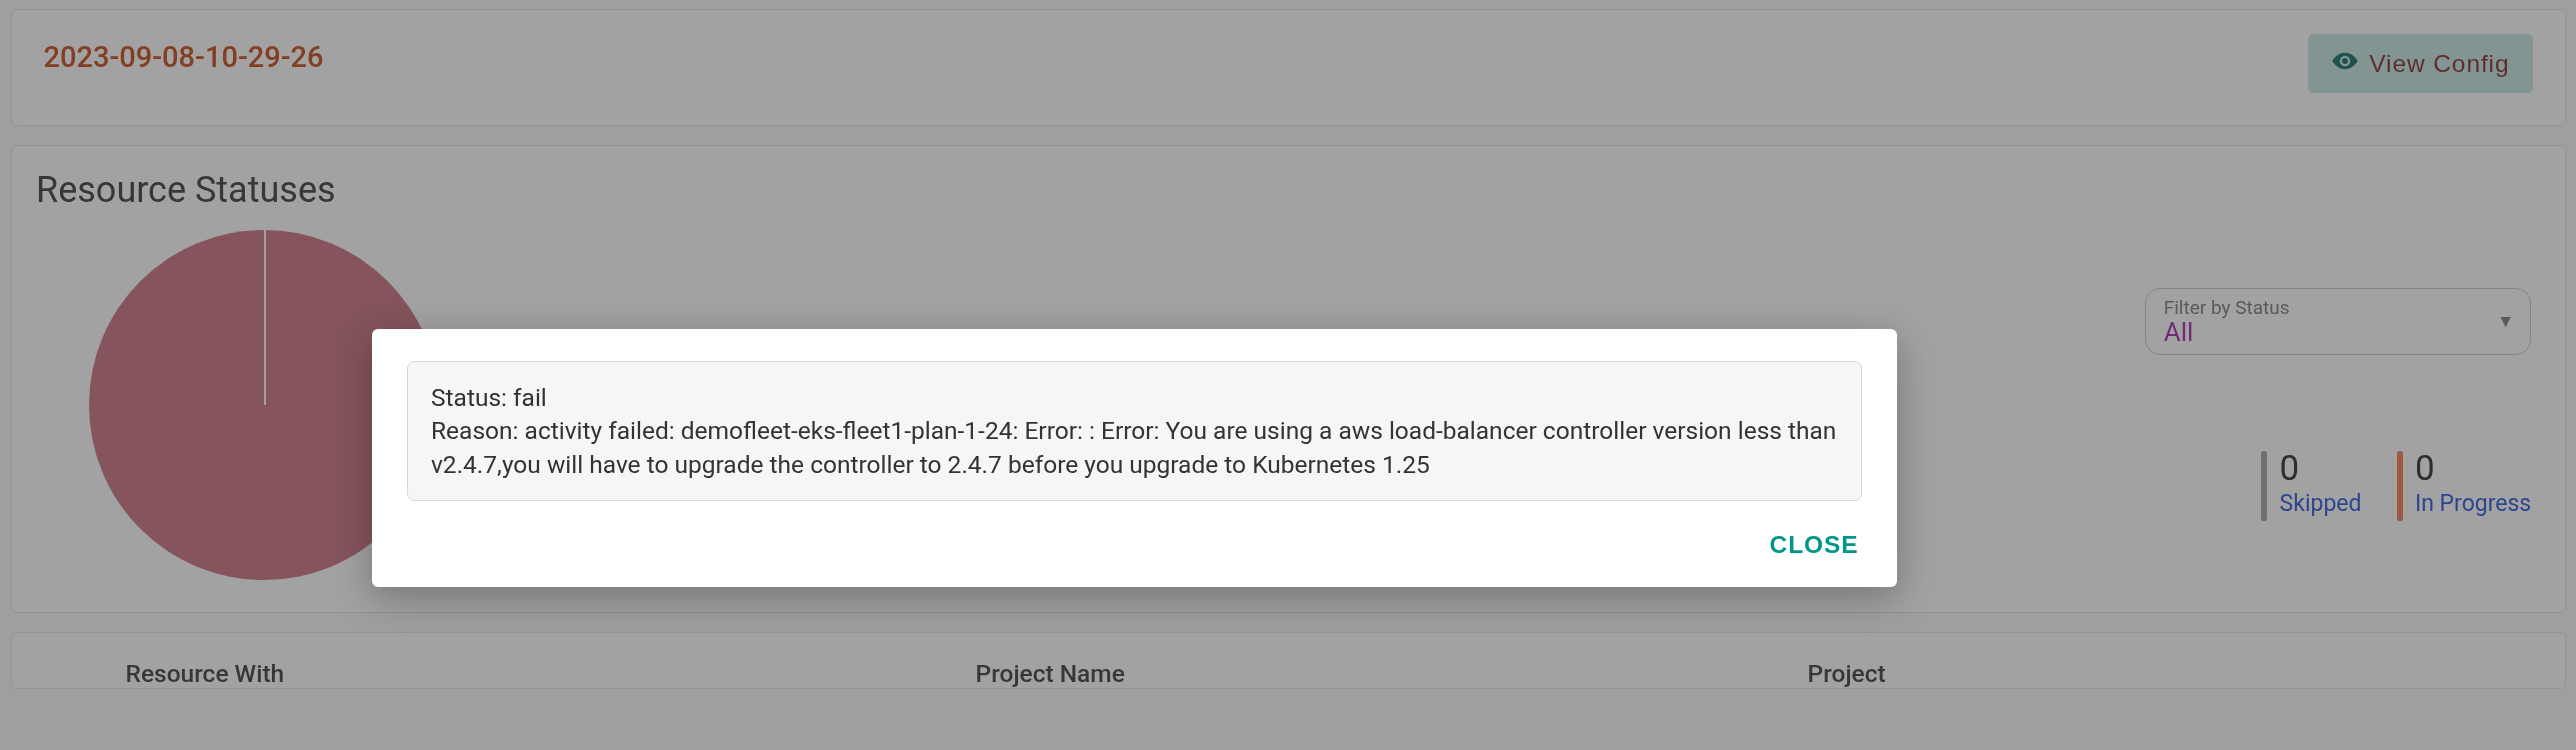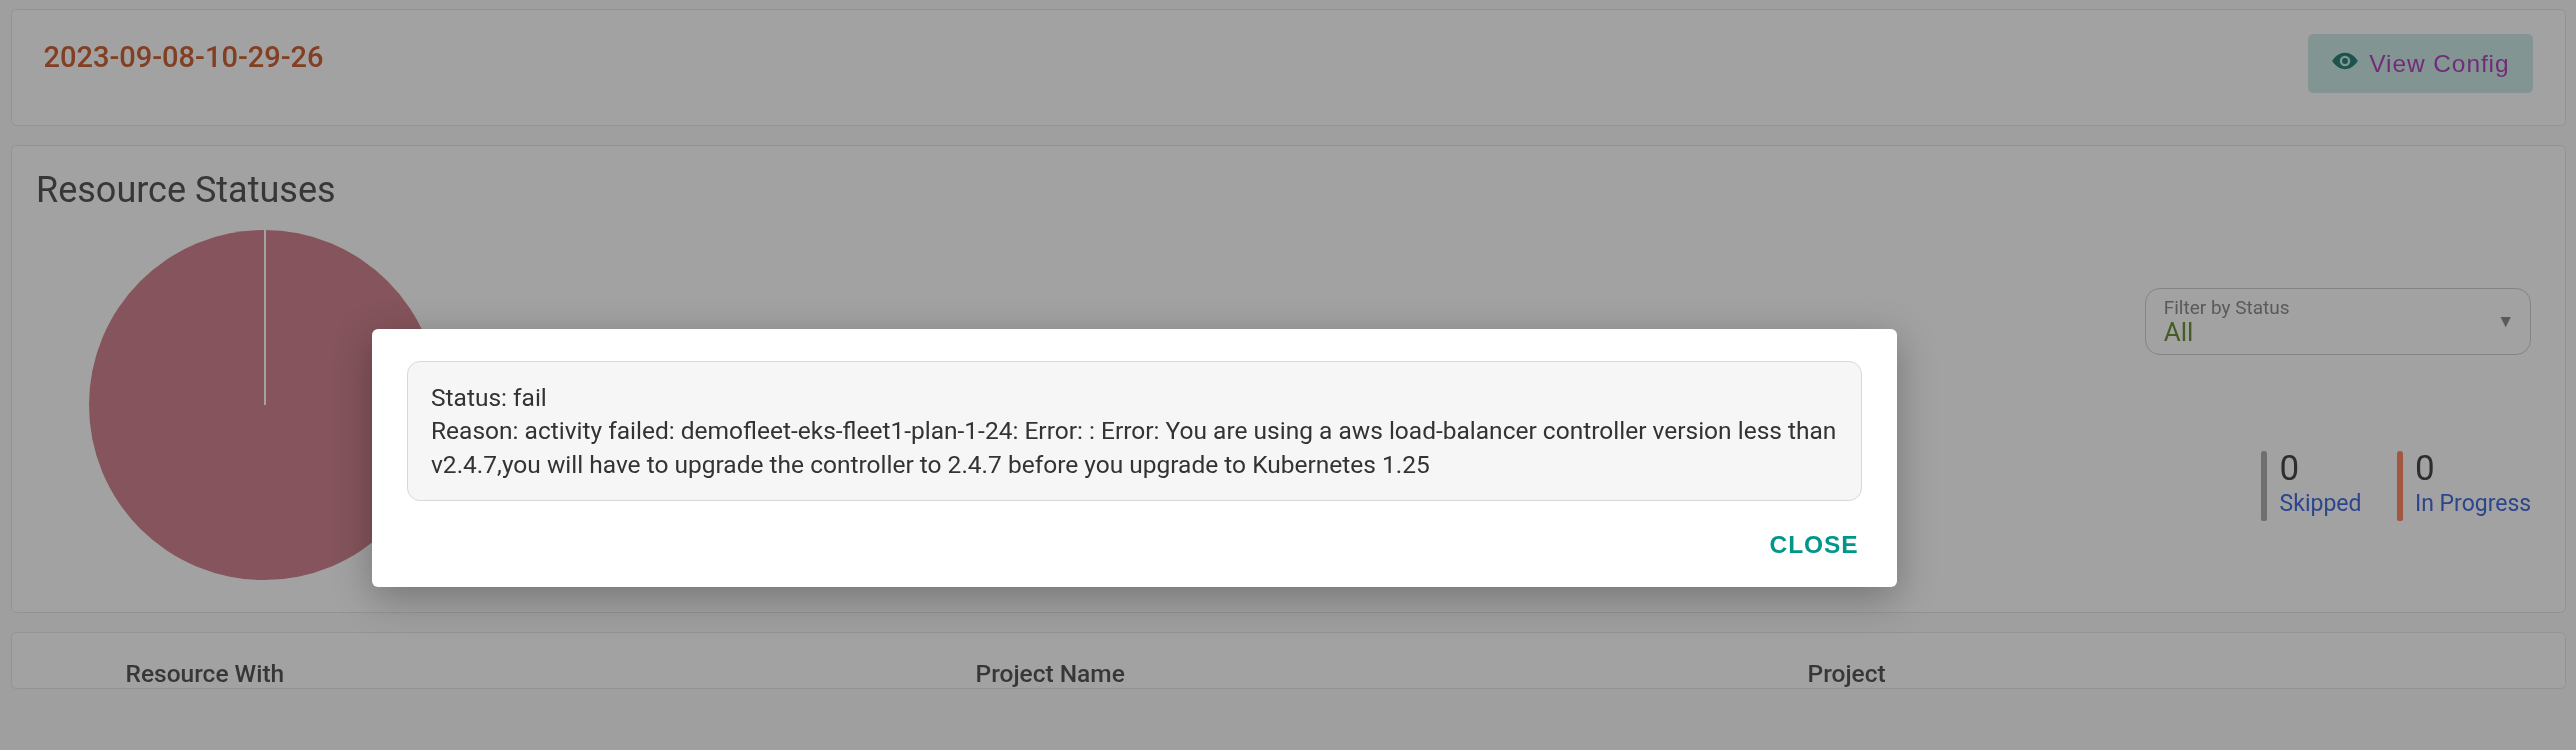--- a/index.html
+++ b/index.html
@@ -47,21 +47,21 @@
     color: #333;
     padding: 1.8px 7px;
     border-radius: 3.5px;
     font-size: 24px;
   }
   .view-config-btn {
     display: inline-flex;
     align-items: center;
     gap: 10.5px;
     background: #c2e6e2;
-    color: #a21caf;
+    color: #7f1d1d;
     border: none;
     padding: 12.3px 23px;
     border-radius: 5.3px;
     font-size: 24.5px;
     font-weight: 500;
     cursor: pointer;
     letter-spacing: 0.9px;
   }
   .view-config-btn svg {
     width: 28px;
@@ -133,21 +133,21 @@
   .filter-col {
     display: flex;
     flex-direction: column;
   }
   .filter-label {
     font-size: 19px;
     color: #757575;
   }
   .filter-value {
     font-size: 26px;
-    color: #4d7c0f;
+    color: #a21caf;
     margin-top: -1.8px;
   }
   .filter-arrow {
     color: #757575;
     font-size: 17.5px;
     align-self: center;
   }
   .counts-row {
     display: flex;
     gap: 35px;
@@ -216,21 +216,21 @@
     border-radius: 6.1px;
     width: 1525px;
     margin-left: 372px;
     margin-top: 166px;
     padding: 32px 35px 21px 35px;
     box-shadow: 0 10.5px 39px rgba(0,0,0,0.28);
   }
   .modal-content-box {
     border: 0.9px solid #d8d8d8;
     background: #f6f6f6;
-    border-radius: 13px;
+    border-radius: 7px;
     padding: 19px 23px;
     font-size: 24.5px;
     color: #333;
     line-height: 1.35;
   }
   .modal-actions {
     display: flex;
     justify-content: flex-end;
     margin-top: 23px;
   }

